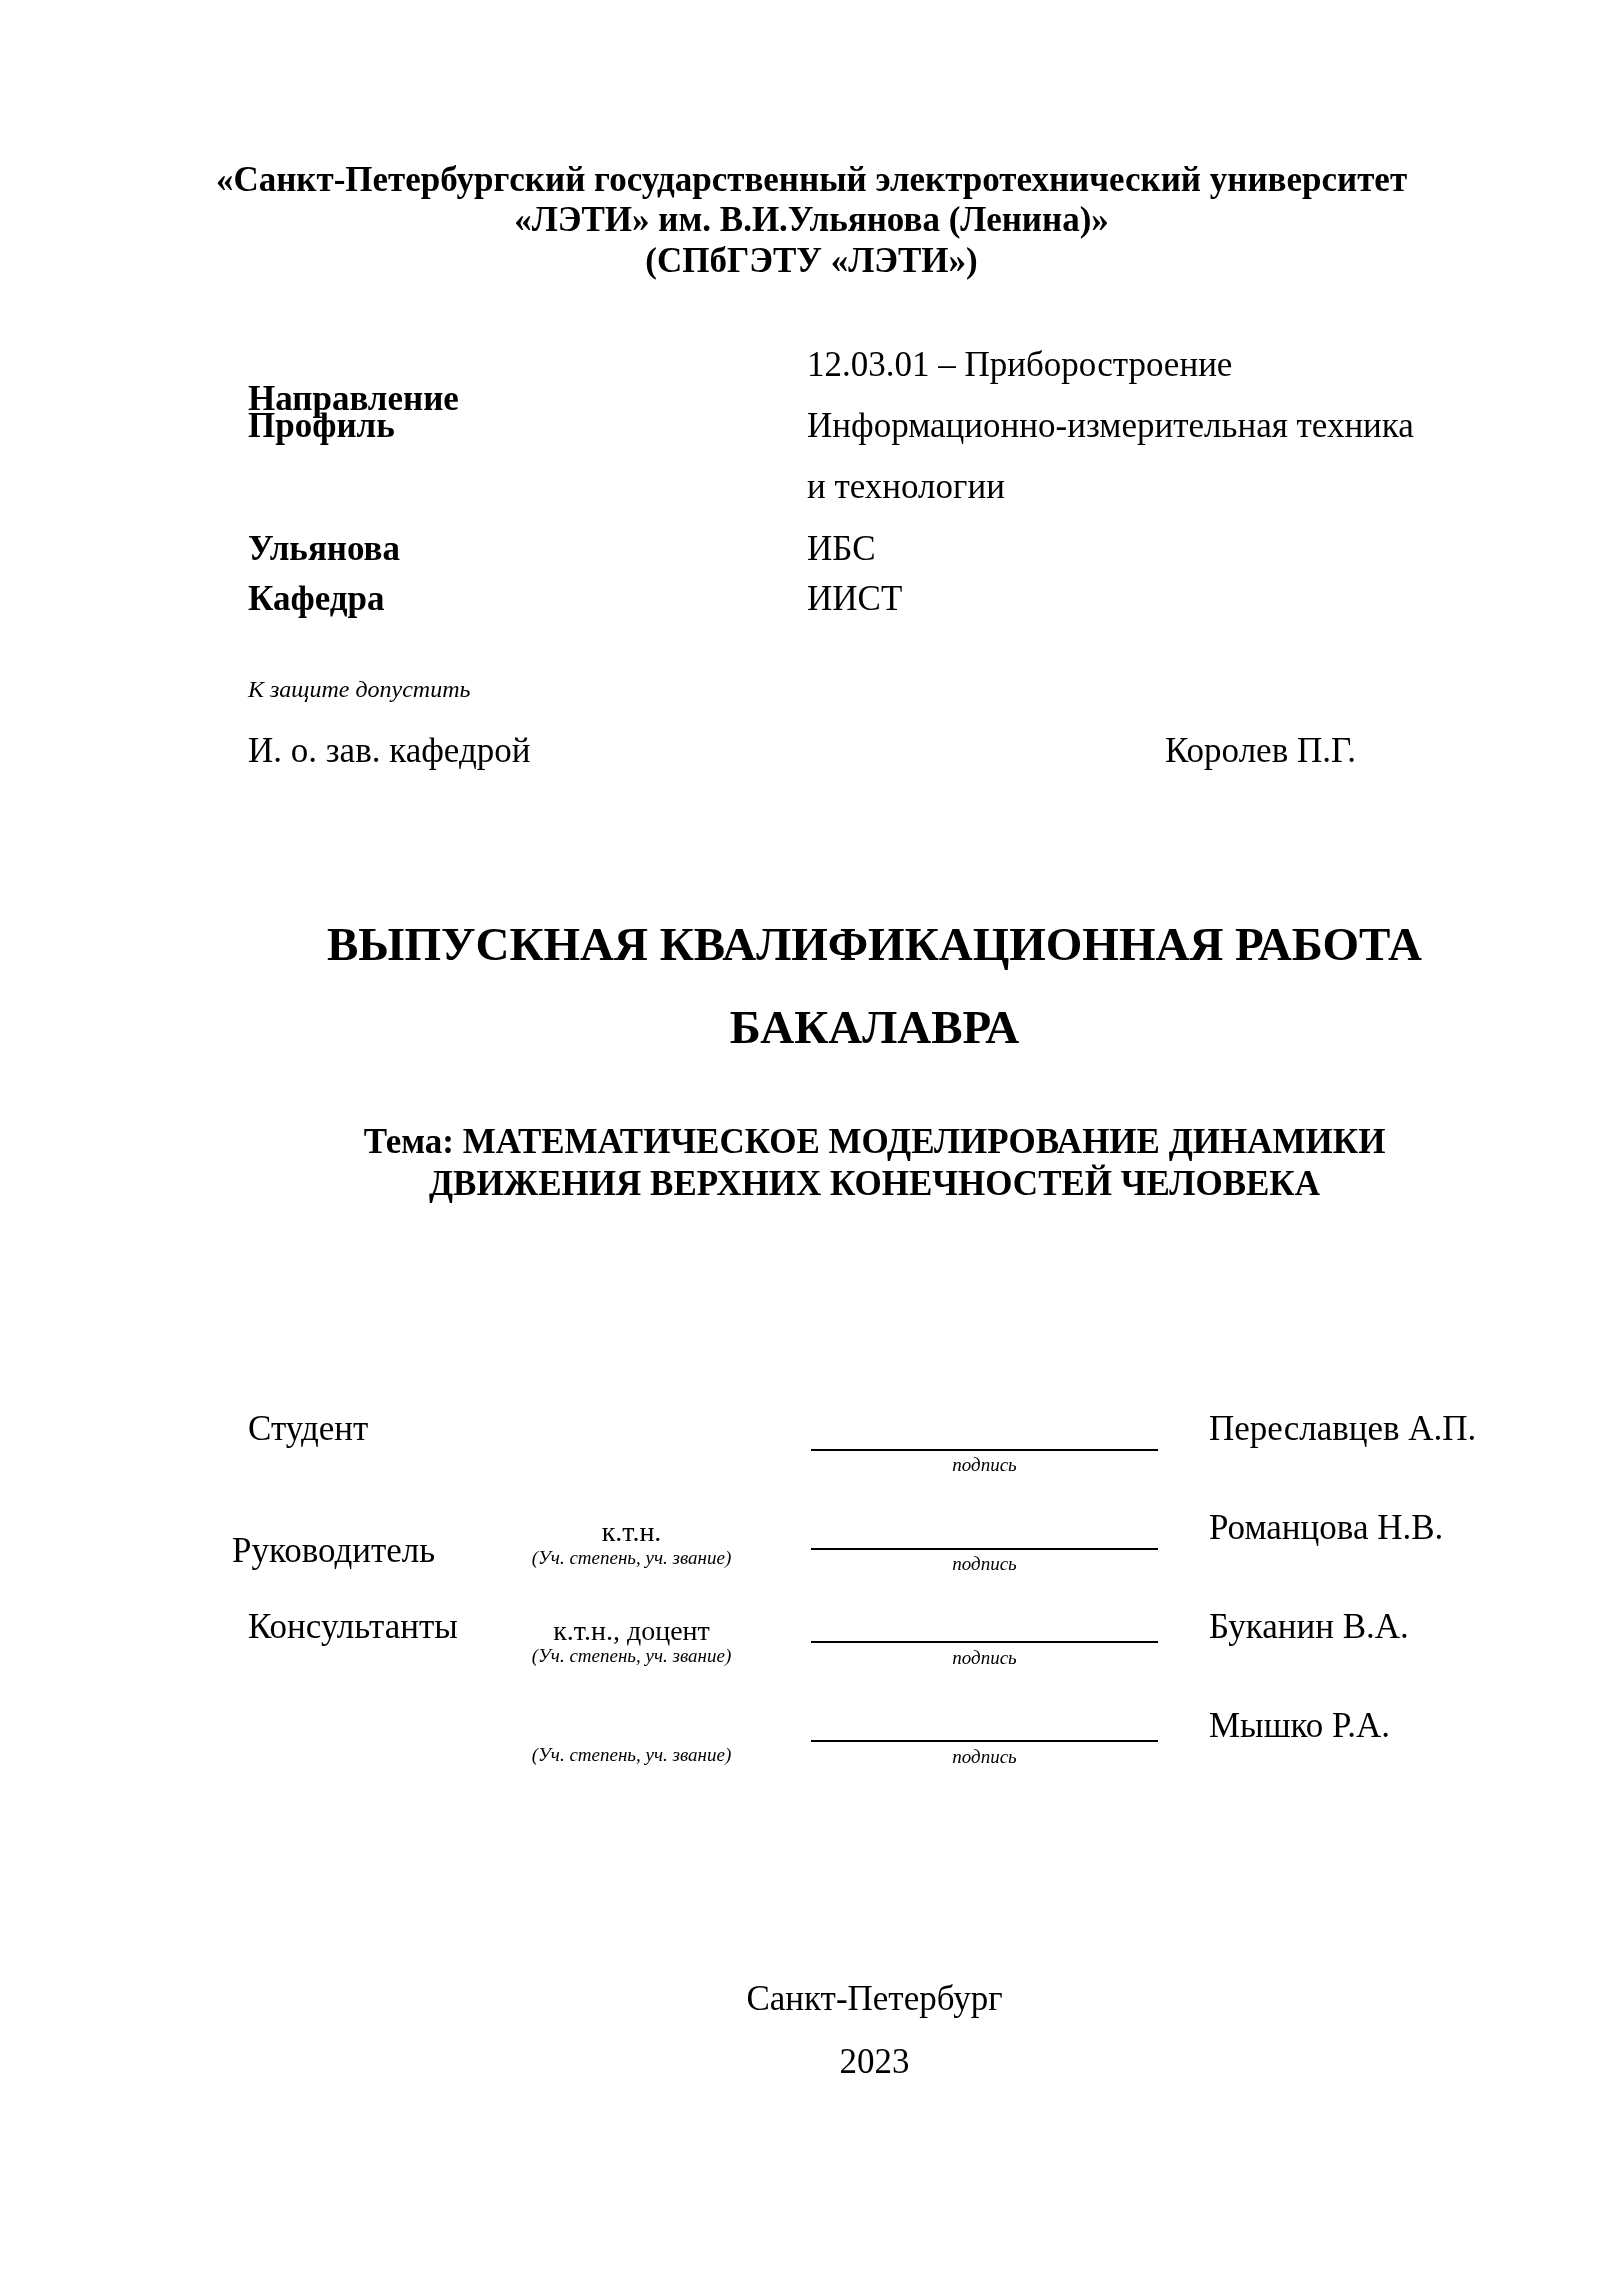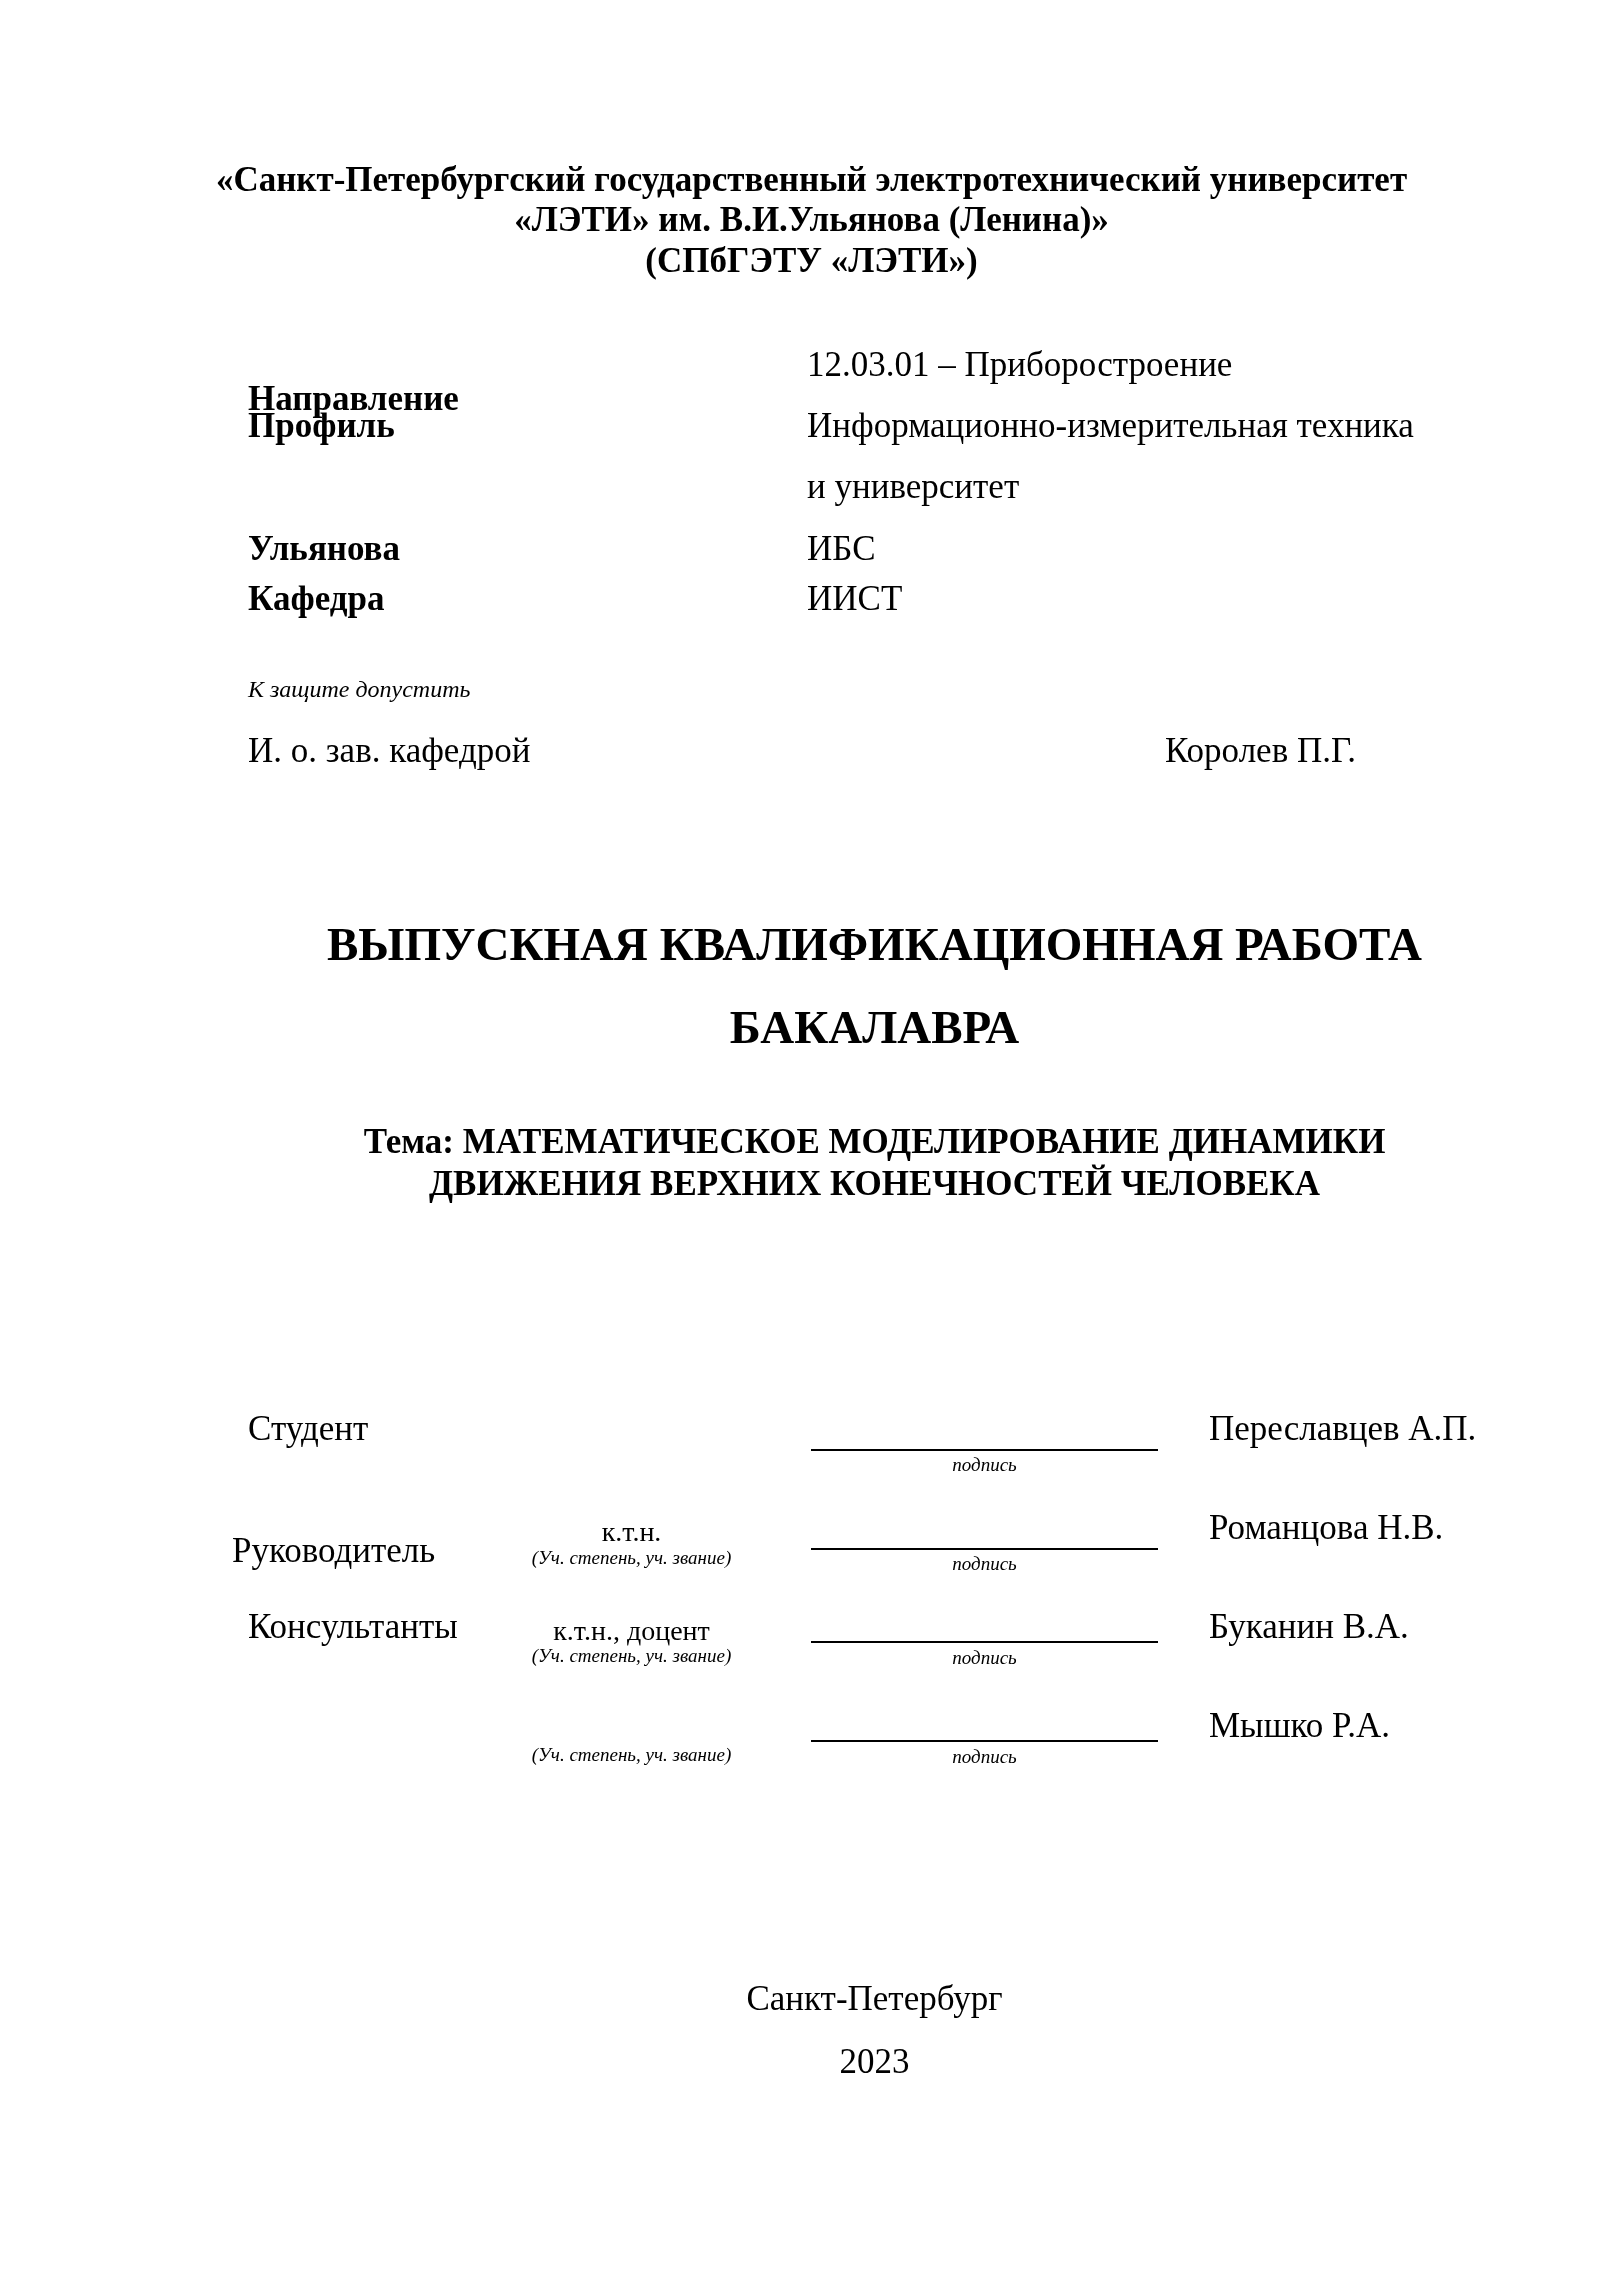--- a/index.html
+++ b/index.html
@@ -110,21 +110,21 @@
   <div class="center-line uni" style="top:199px;">«ЛЭТИ» им. В.И.Ульянова (Ленина)»</div>
   <div class="center-line uni" style="top:240px;">(СПбГЭТУ «ЛЭТИ»)</div>
 </div>
 
 <div>
   <div class="abs info-label" style="left:248px; top:344px;margin-top:34px;">Направление</div>
   <div class="abs info-value" style="left:807px; top:344px;">12.03.01 – Приборостроение</div>
 
   <div class="abs info-label" style="left:248px; top:405px;">Профиль</div>
   <div class="abs info-value" style="left:807px; top:405px;">Информационно-измерительная техника</div>
-  <div class="abs info-value" style="left:807px; top:466px;">и университет</div>
+  <div class="abs info-value" style="left:807px; top:466px;">и технологии</div>
 
   <div class="abs info-label" style="left:248px; top:528px;">Ульянова</div>
   <div class="abs info-value" style="left:807px; top:528px;">ИБС</div>
 
   <div class="abs info-label" style="left:248px; top:578px;">Кафедра</div>
   <div class="abs info-value" style="left:807px; top:578px;">ИИСТ</div>
 </div>
 
 <div>
   <div class="abs approval-italic" style="left:248px; top:669px;">К защите допустить</div>

